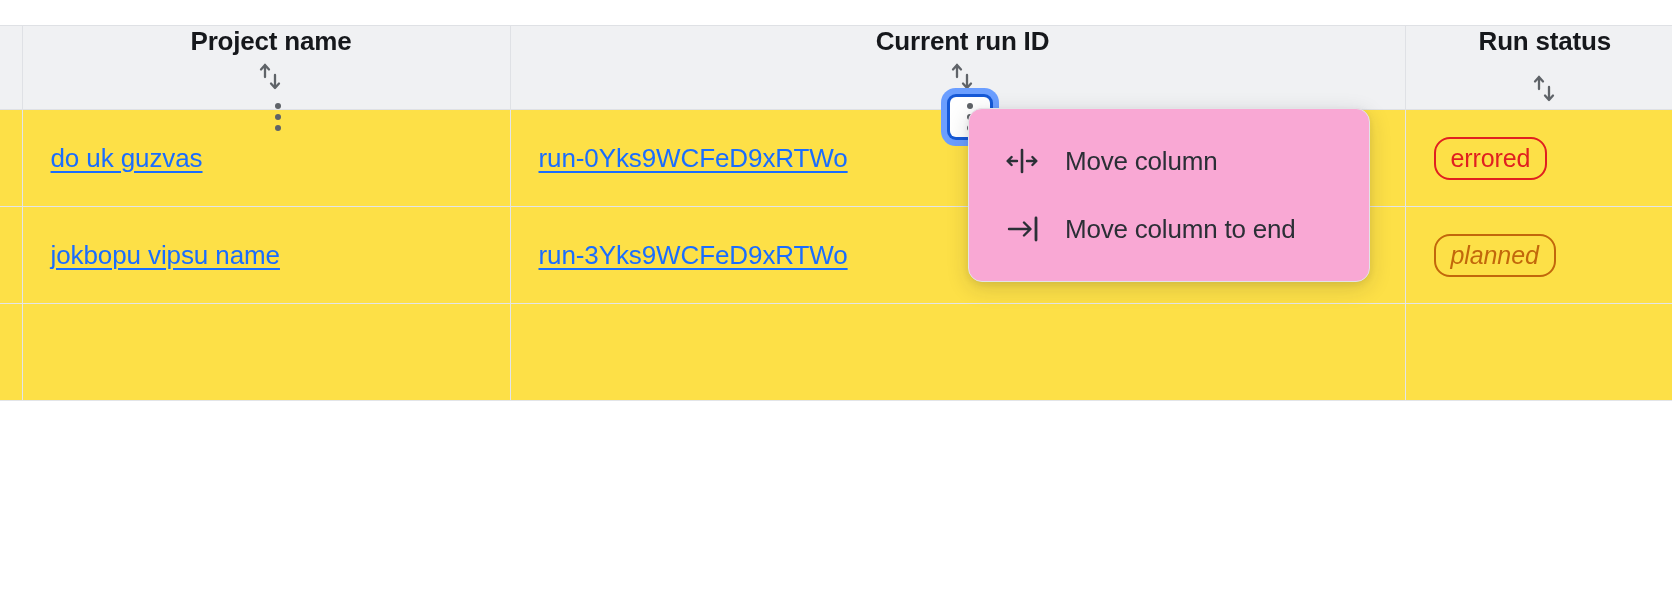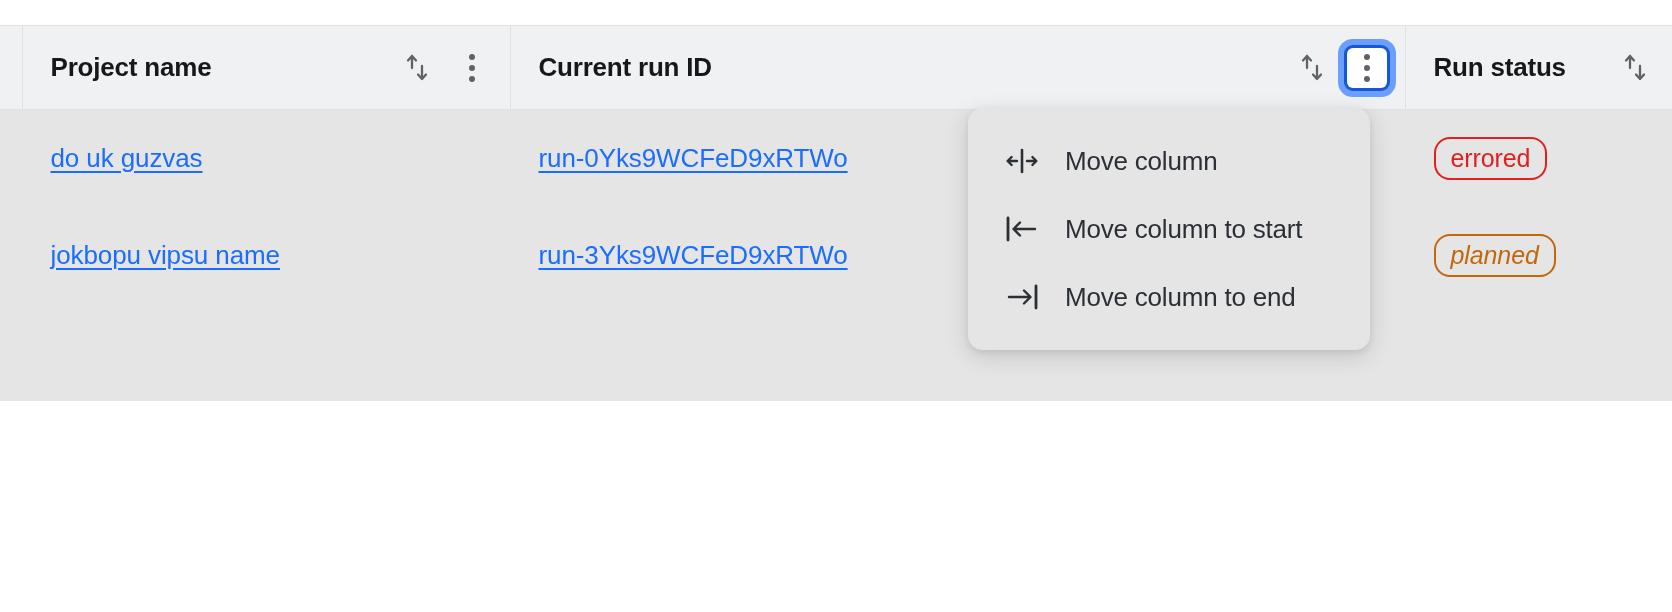--- a/index.html
+++ b/index.html
@@ -54,20 +54,21 @@
     border-right: 1px solid #dfe1e5;
   }
   thead th.last { border-right: none; }
 
   .th-inner {
     display: flex;
     align-items: center;
     height: 83px;
     padding: 0 18px 0 28px;
     box-sizing: border-box;
+    flex-direction: column;
   }
 
   .th-label {
     font-size: 26px;
     font-weight: bold;
     color: #16181c;
     letter-spacing: -0.2px;
     white-space: nowrap;
   }
 
@@ -128,21 +129,21 @@
   }
   .kebab-btn.focused .dots i { background: #5f6368; }
 
   tbody tr { height: 96px; }
 
   tbody td {
     border-bottom: 1px solid #e3e5e8;
     border-right: 1px solid #e3e5e8;
     padding: 0;
     vertical-align: middle;
-    background: #e5e5e5;
+    background: #fde047;
     box-sizing: border-box;
   }
   tbody td.last { border-right: none; }
   tbody td.gutter { border-right: 1px solid #e3e5e8; }
 
   .cell {
     padding: 0 18px 0 28px;
     display: flex;
     align-items: center;
     height: 96px;
@@ -176,21 +177,21 @@
   .badge.errored { color: #e02020; }
   .badge.applied { color: #0a8f2a; }
   .badge.planned { color: #c2670b; font-style: italic; }
 
   
   .menu {
     position: absolute;
     left: 968px;
     top: 108px;
     width: 402px;
-    background: #e5e5e5;
+    background: #f9a8d4;
     border: 1px solid #e2e4e7;
     border-radius: 14px;
     box-shadow: 0 6px 22px rgba(32,33,36,0.16), 0 2px 6px rgba(32,33,36,0.08);
     padding: 18px 0 18px 0;
     box-sizing: border-box;
     z-index: 40;
   }
 
   .menu-item {
     display: flex;
@@ -370,29 +371,20 @@
       <span class="menu-icon">
         <svg width="34" height="26" viewBox="0 0 34 26" fill="none" aria-hidden="true">
           <path d="M17 2 V24" stroke="#2b2f36" stroke-width="2.6" stroke-linecap="round"></path>
           <path d="M12 13 H3 M6.6 9 L2.6 13 L6.6 17" stroke="#2b2f36" stroke-width="2.4" stroke-linecap="round" stroke-linejoin="round"></path>
           <path d="M22 13 H31 M27.4 9 L31.4 13 L27.4 17" stroke="#2b2f36" stroke-width="2.4" stroke-linecap="round" stroke-linejoin="round"></path>
         </svg>
       </span>
       <span class="menu-label">Move column</span>
     </button>
 
-    <button class="menu-item">
-      <span class="menu-icon">
-        <svg width="34" height="26" viewBox="0 0 34 26" fill="none" aria-hidden="true">
-          <path d="M3 2 V24" stroke="#2b2f36" stroke-width="2.8" stroke-linecap="round"></path>
-          <path d="M30 13 H9 M15 6.5 L8.5 13 L15 19.5" stroke="#2b2f36" stroke-width="2.4" stroke-linecap="round" stroke-linejoin="round"></path>
-        </svg>
-      </span>
-      <span class="menu-label">Move column to start</span>
-    </button>
 
     <button class="menu-item">
       <span class="menu-icon">
         <svg width="34" height="26" viewBox="0 0 34 26" fill="none" aria-hidden="true">
           <path d="M31 2 V24" stroke="#2b2f36" stroke-width="2.8" stroke-linecap="round"></path>
           <path d="M4 13 H25 M19 6.5 L25.5 13 L19 19.5" stroke="#2b2f36" stroke-width="2.4" stroke-linecap="round" stroke-linejoin="round"></path>
         </svg>
       </span>
       <span class="menu-label">Move column to end</span>
     </button>

